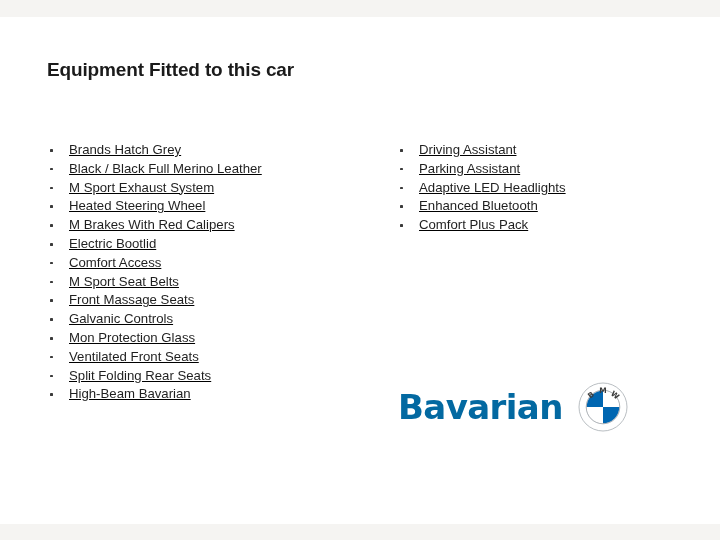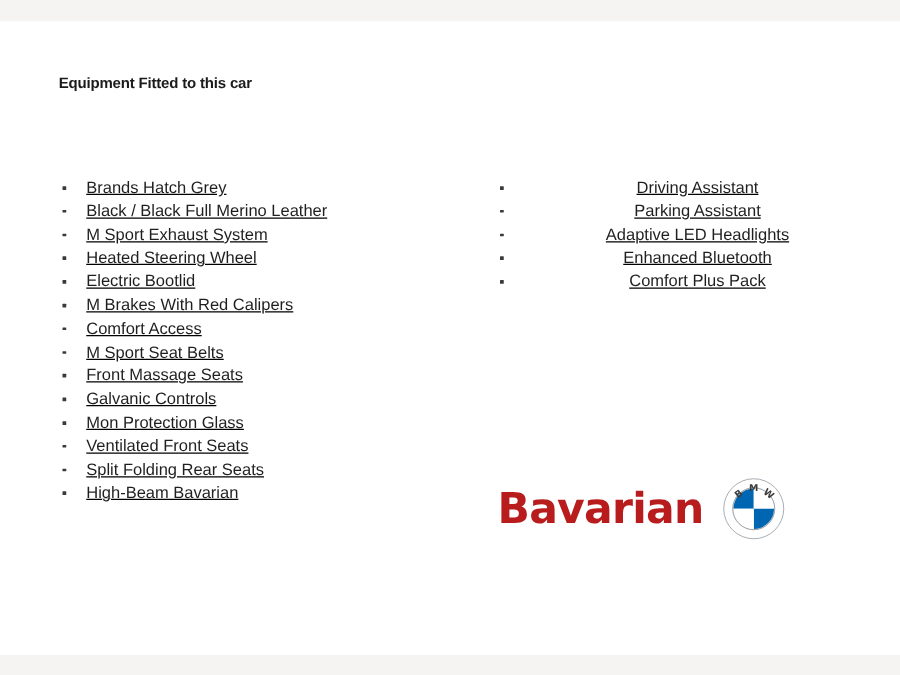--- a/index.html
+++ b/index.html
@@ -30,38 +30,38 @@
     height: 17px;
   }
   .band-bottom {
     top: 524px;
     height: 16px;
   }
   .heading {
     position: absolute;
     left: 47px;
     top: 59px;
-    font-size: 12px;
+    font-size: 19px;
     font-weight: bold;
     color: #1b1b1b;
     letter-spacing: -0.15px;
     white-space: nowrap;
   }
   .columns {
     position: absolute;
     left: 0;
     top: 141px;
     width: 720px;
   }
   .col {
     position: absolute;
     top: 0;
   }
   .col-left { left: 47px; width: 330px; }
-  .col-right { left: 397px; width: 300px; text-align: center; }
+  .col-right { left: 397px; width: 300px; }
   ul.feature-list {
     list-style: none;
     margin: 0;
     padding: 0;
     text-decoration: underline;
   }
   ul.feature-list li {
     position: relative;
     height: 18.8px;
     line-height: 18.8px;
@@ -83,21 +83,21 @@
     position: absolute;
     left: 398px;
     top: 380px;
     display: flex;
     align-items: center;
     height: 54px;
   }
   .brand-word {
     font-size: 34px;
     font-weight: bold;
-    color: #b91c1c;
+    color: #0369a1;
     letter-spacing: -0.6px;
     font-family: "DejaVu Sans", sans-serif;
     line-height: 1;
     white-space: nowrap;
   }
   .roundel {
     margin-left: 15px;
     width: 50px;
     height: 50px;
     display: block;
@@ -114,22 +114,22 @@
   <div class="heading">Equipment Fitted to this car</div>
 
   <div class="columns">
 
     <div class="col col-left">
       <ul class="feature-list" id="left-list">
           <li><span class="bullet"></span><span>Brands Hatch Grey</span></li>
           <li><span class="bullet"></span><span>Black / Black Full Merino Leather</span></li>
           <li><span class="bullet"></span><span>M Sport Exhaust System</span></li>
           <li><span class="bullet"></span><span>Heated Steering Wheel</span></li>
+          <li><span class="bullet"></span><span>M Brakes With Red Calipers</span></li>
           <li><span class="bullet"></span><span>Electric Bootlid</span></li>
-          <li><span class="bullet"></span><span>M Brakes With Red Calipers</span></li>
           <li><span class="bullet"></span><span>Comfort Access</span></li>
           <li><span class="bullet"></span><span>M Sport Seat Belts</span></li>
           <li><span class="bullet"></span><span>Front Massage Seats</span></li>
           <li><span class="bullet"></span><span>Galvanic Controls</span></li>
           <li><span class="bullet"></span><span>Mon Protection Glass</span></li>
           <li><span class="bullet"></span><span>Ventilated Front Seats</span></li>
           <li><span class="bullet"></span><span>Split Folding Rear Seats</span></li>
           <li><span class="bullet"></span><span>High-Beam Bavarian</span></li>
         </ul>
     </div>

